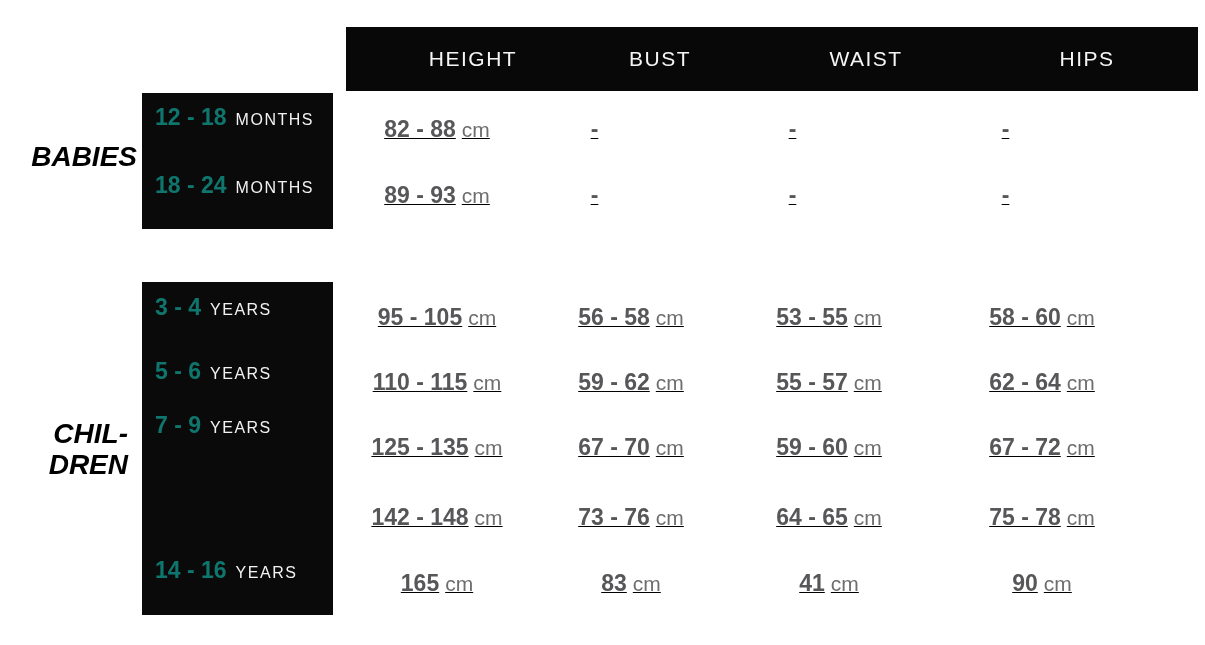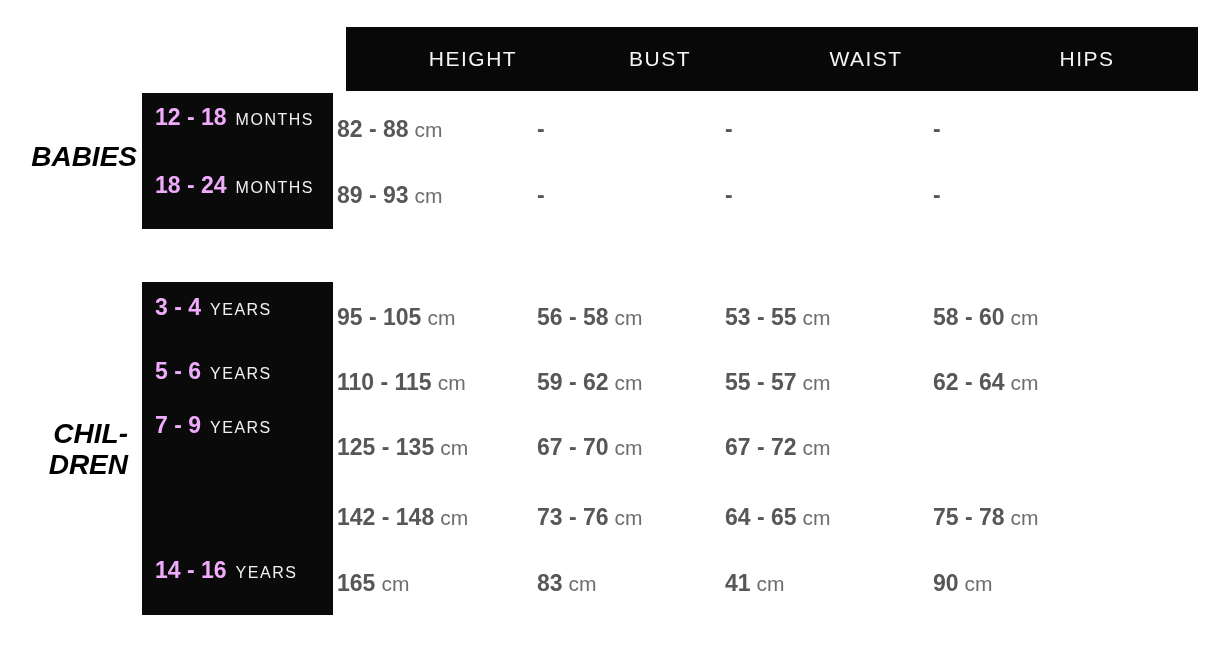--- a/index.html
+++ b/index.html
@@ -15,28 +15,28 @@
   
   .group-label{position:absolute;left:0;width:128px;text-align:right;font-weight:bold;
                font-style:italic;color:#000;font-size:28px;letter-spacing:0;}
   .gl-babies{top:141px;height:32px;line-height:32px;padding-left:9px;}
   .gl-children{top:418px;line-height:31px;}
   
   .range-box{position:absolute;left:142px;width:191px;background:#0a0a0a;}
   .box-babies{top:93px;height:136px;}
   .box-children{top:282px;height:333px;}
   .range-row{position:absolute;left:13px;height:30px;line-height:30px;white-space:nowrap;}
-  .range-row .rng{color:#f0abfc;font-weight:bold;font-size:23px;}
+  .range-row .rng{color:#0f766e;font-weight:bold;font-size:23px;}
   .range-row .unit{color:#f2f2f2;font-size:16px;letter-spacing:1.5px;margin-left:9px;}
   .br1{top:9px}.br2{top:77px}
   .cr1{top:10px}.cr2{top:74px}.cr3{top:128px}.cr4{top:208px}.cr5{top:273px}
   
   .data-row{position:absolute;left:337px;width:814px;height:30px;line-height:30px;display:flex;}
   .dr1{top:114px}.dr2{top:180px}.dr3{top:302px}.dr4{top:367px}.dr5{top:432px}.dr6{top:502px}.dr7{top:568px}
-  .cell{text-align:left;white-space:nowrap;box-sizing:border-box;}
+  .cell{text-align:center;white-space:nowrap;box-sizing:border-box;text-decoration:underline;}
   .c1{width:200px}.c2{width:188px}.c3{width:208px}.c4{width:218px}
   .cell .v{font-weight:bold;font-size:23px;color:#57575a;}
   .cell .u{font-size:21px;color:#6e6e6e;margin-left:6px;}
   .cell.dash{padding-right:73px;}
 </style>
 </head>
 <body>
 
 <div class="canvas">
 
@@ -101,20 +101,21 @@
   <div class="data-row dr4">
     <div class="cell c1"><span class="v">110 - 115</span><span class="u">cm</span></div>
     <div class="cell c2"><span class="v">59 - 62</span><span class="u">cm</span></div>
     <div class="cell c3"><span class="v">55 - 57</span><span class="u">cm</span></div>
     <div class="cell c4"><span class="v">62 - 64</span><span class="u">cm</span></div>
   </div>
 
   <div class="data-row dr5">
     <div class="cell c1"><span class="v">125 - 135</span><span class="u">cm</span></div>
     <div class="cell c2"><span class="v">67 - 70</span><span class="u">cm</span></div>
+    <div class="cell c3"><span class="v">59 - 60</span><span class="u">cm</span></div>
     <div class="cell c4"><span class="v">67 - 72</span><span class="u">cm</span></div>
   </div>
 
   <div class="data-row dr6">
     <div class="cell c1"><span class="v">142 - 148</span><span class="u">cm</span></div>
     <div class="cell c2"><span class="v">73 - 76</span><span class="u">cm</span></div>
     <div class="cell c3"><span class="v">64 - 65</span><span class="u">cm</span></div>
     <div class="cell c4"><span class="v">75 - 78</span><span class="u">cm</span></div>
   </div>
 

